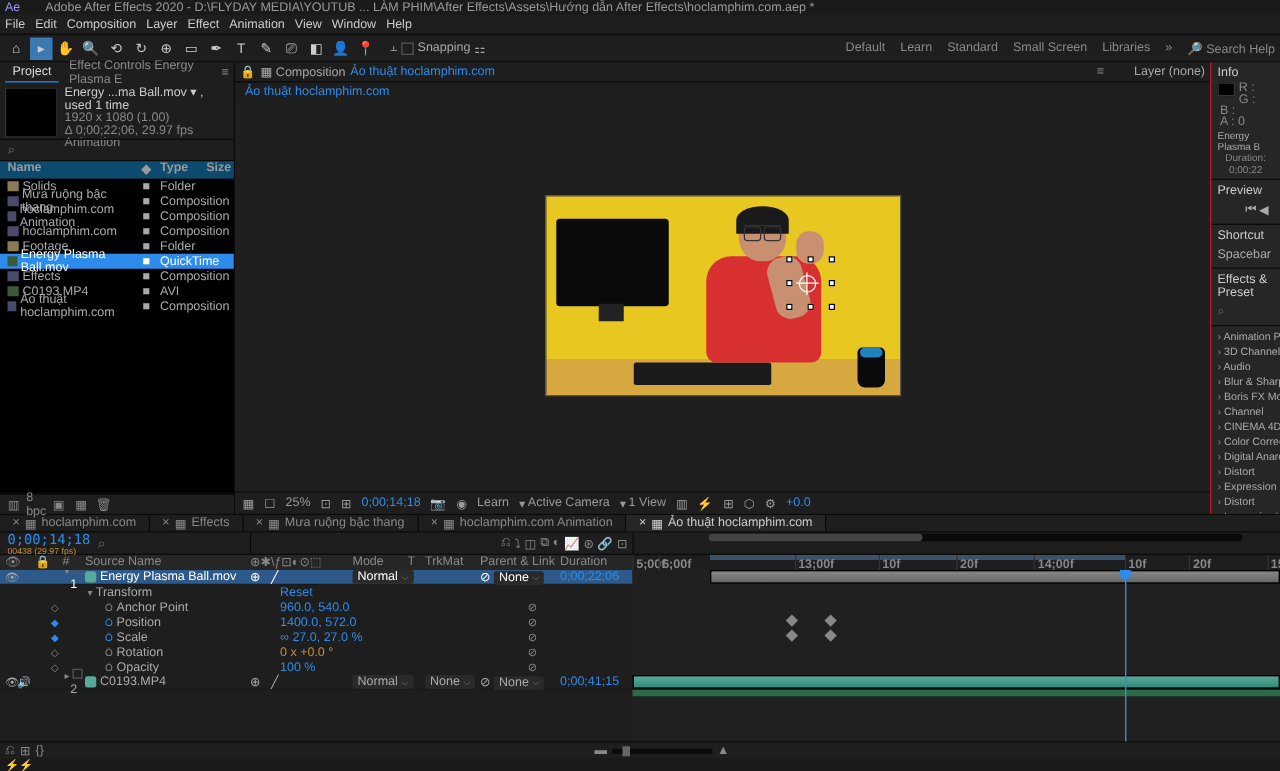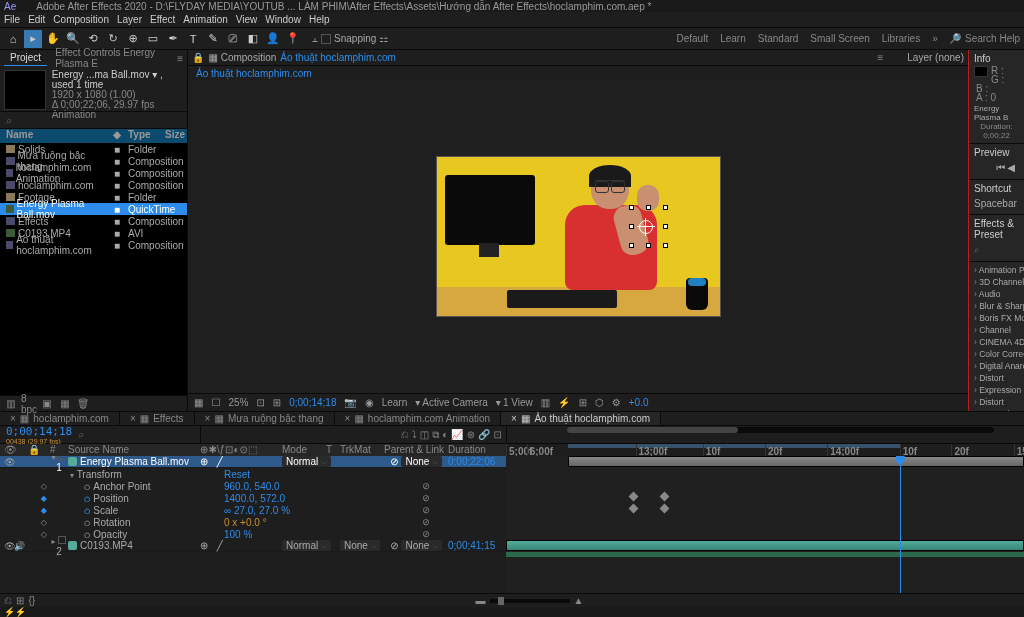--- a/index.html
+++ b/index.html
@@ -135,21 +135,21 @@
 .layer-row { height:12px; display:flex; align-items:center; font-size:9px; color:#aaa; border-bottom:1px solid #1a1a1a;}
 .layer-row.sel { background:#2d5a8a; color:#fff;}
 .layer-row .c-eye{ width:28px; padding-left:4px; display:flex; gap:1px;}
 .layer-row .c-lock{ width:22px;}
 .layer-row .c-num{ width:18px; text-align:center;}
 .layer-row .c-name{ width:132px; display:flex; align-items:center; gap:3px;}
 .layer-row .c-sw{ width:82px; display:flex; gap:1px; align-items:center;}
 .layer-row .c-mode{ width:44px;}
 .layer-row .c-t{ width:14px;}
 .layer-row .c-trk{ width:44px;}
-.layer-row .c-par{ width:64px;text-align:center;}
+.layer-row .c-par{ width:64px;}
 .layer-row .c-dur{ width:58px;}
 .eye-icon { width:9px; height:9px; color:#aaa; font-size:9px;}
 .tw { color:#888; font-size:8px; cursor:pointer;}
 .prop-row { height:12px; display:flex; align-items:center; font-size:9px; color:#aaa;}
 .prop-row .c-eye{ width:28px;}
 .prop-row .c-lock{ width:22px; display:flex; justify-content:flex-end; padding-right:3px;}
 .prop-row .c-name{ width:150px; padding-left:0;}
 .prop-row .c-val{ width:170px;margin-left:24px;}
 .prop-row .c-par{ width:64px; display:flex; justify-content:center;}
 .prop-val { color:#2d8ceb; }

